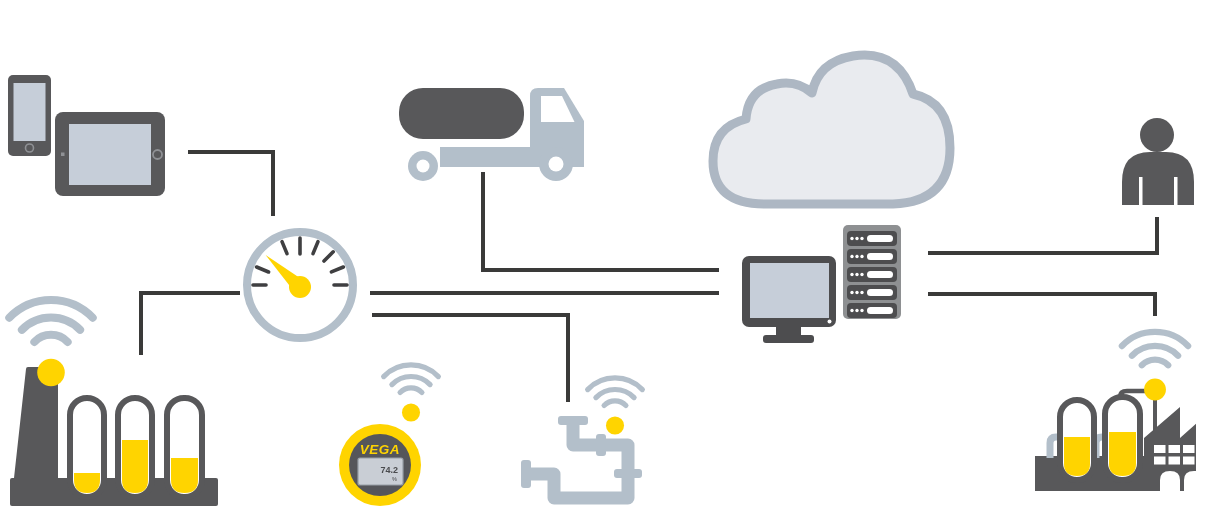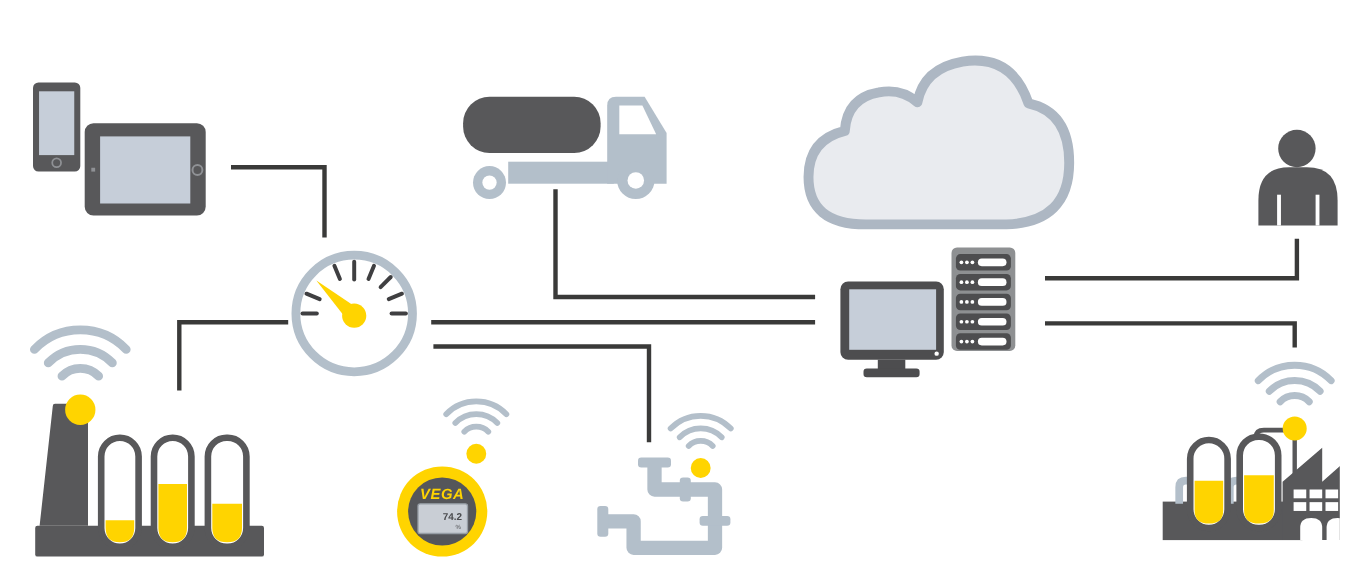--- a/index.html
+++ b/index.html
@@ -1,17 +1,17 @@
 <!DOCTYPE html>
 <html><head>
 <meta charset="utf-8">
 <style>
   html,body{margin:0;padding:0;background:#ffffff;}
   .canvas{position:relative;width:1196px;height:514px;background:#ffffff;overflow:hidden;
-          font-family:"Liberation Sans", sans-serif;margin-left:22px;}
+          font-family:"Liberation Sans", sans-serif;}
   svg{display:block;}
   text{font-family:"Liberation Sans", sans-serif;}
   .vega-logo-text{font-weight:bold;font-style:italic;letter-spacing:0.5px;}
   .reading-text{font-weight:bold;}
 </style>
 </head>
 <body>
 
 <div class="canvas">
 <svg width="1232" height="514" viewBox="0 0 1232 514">

